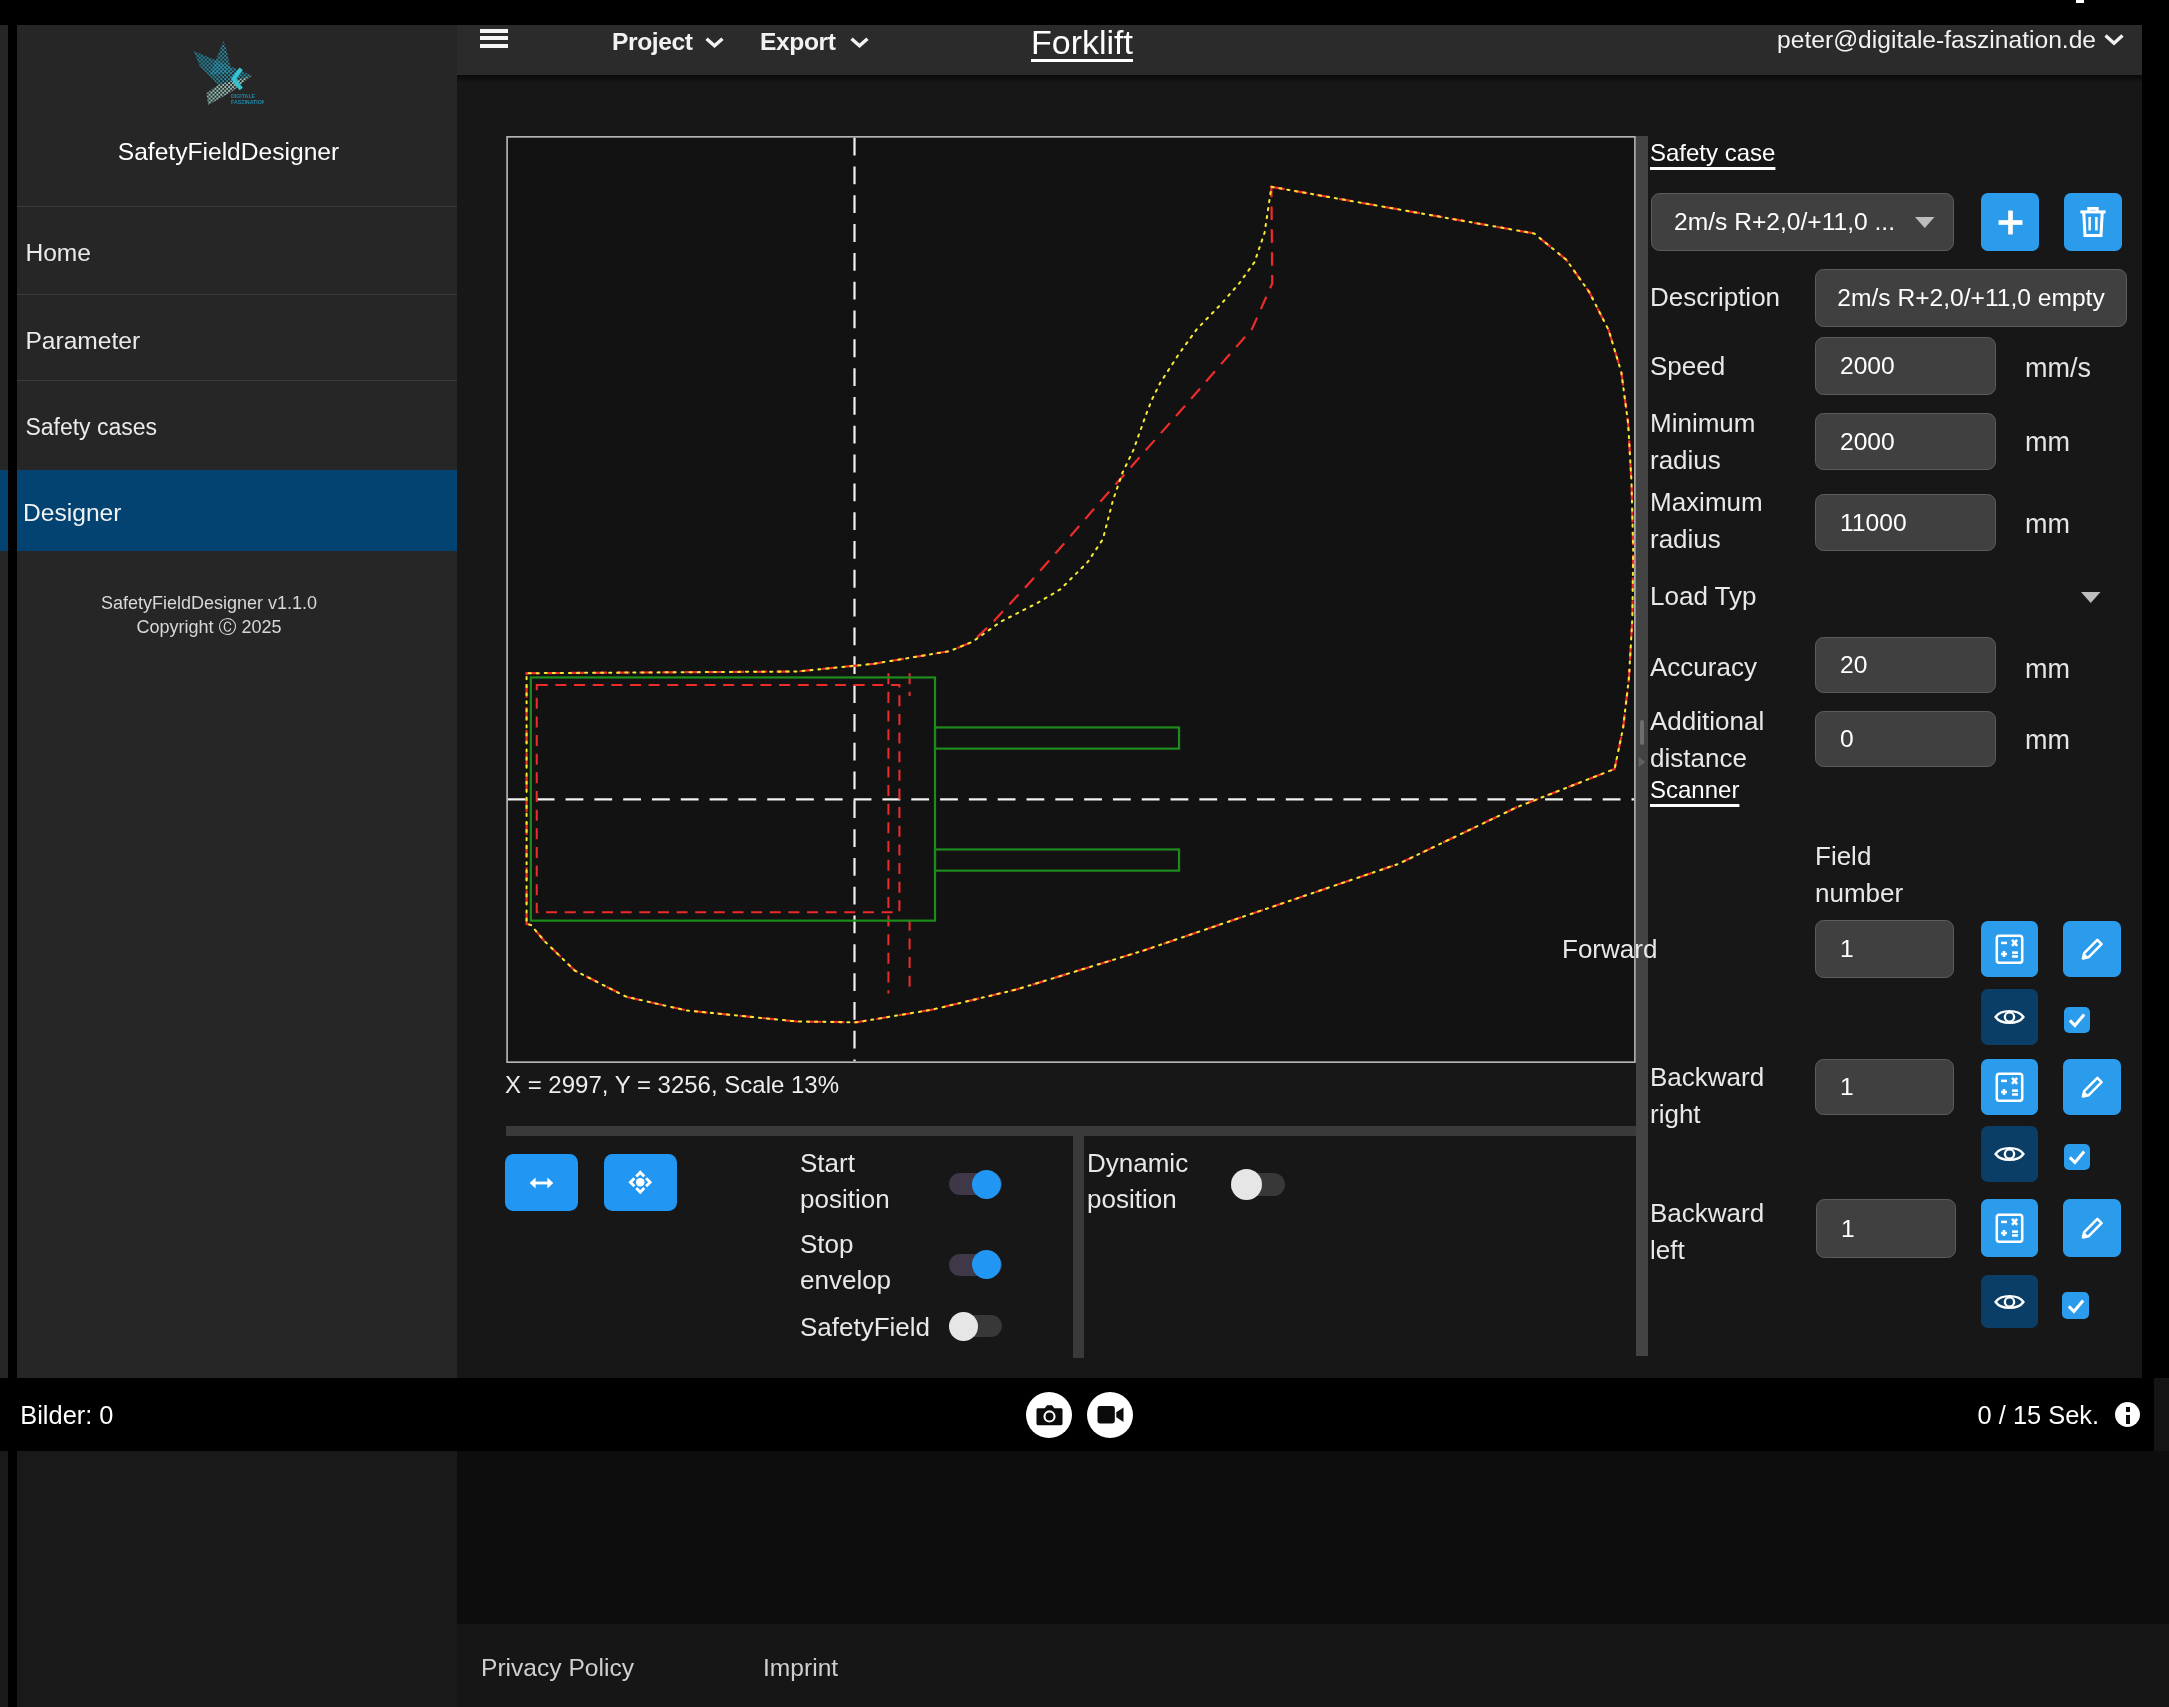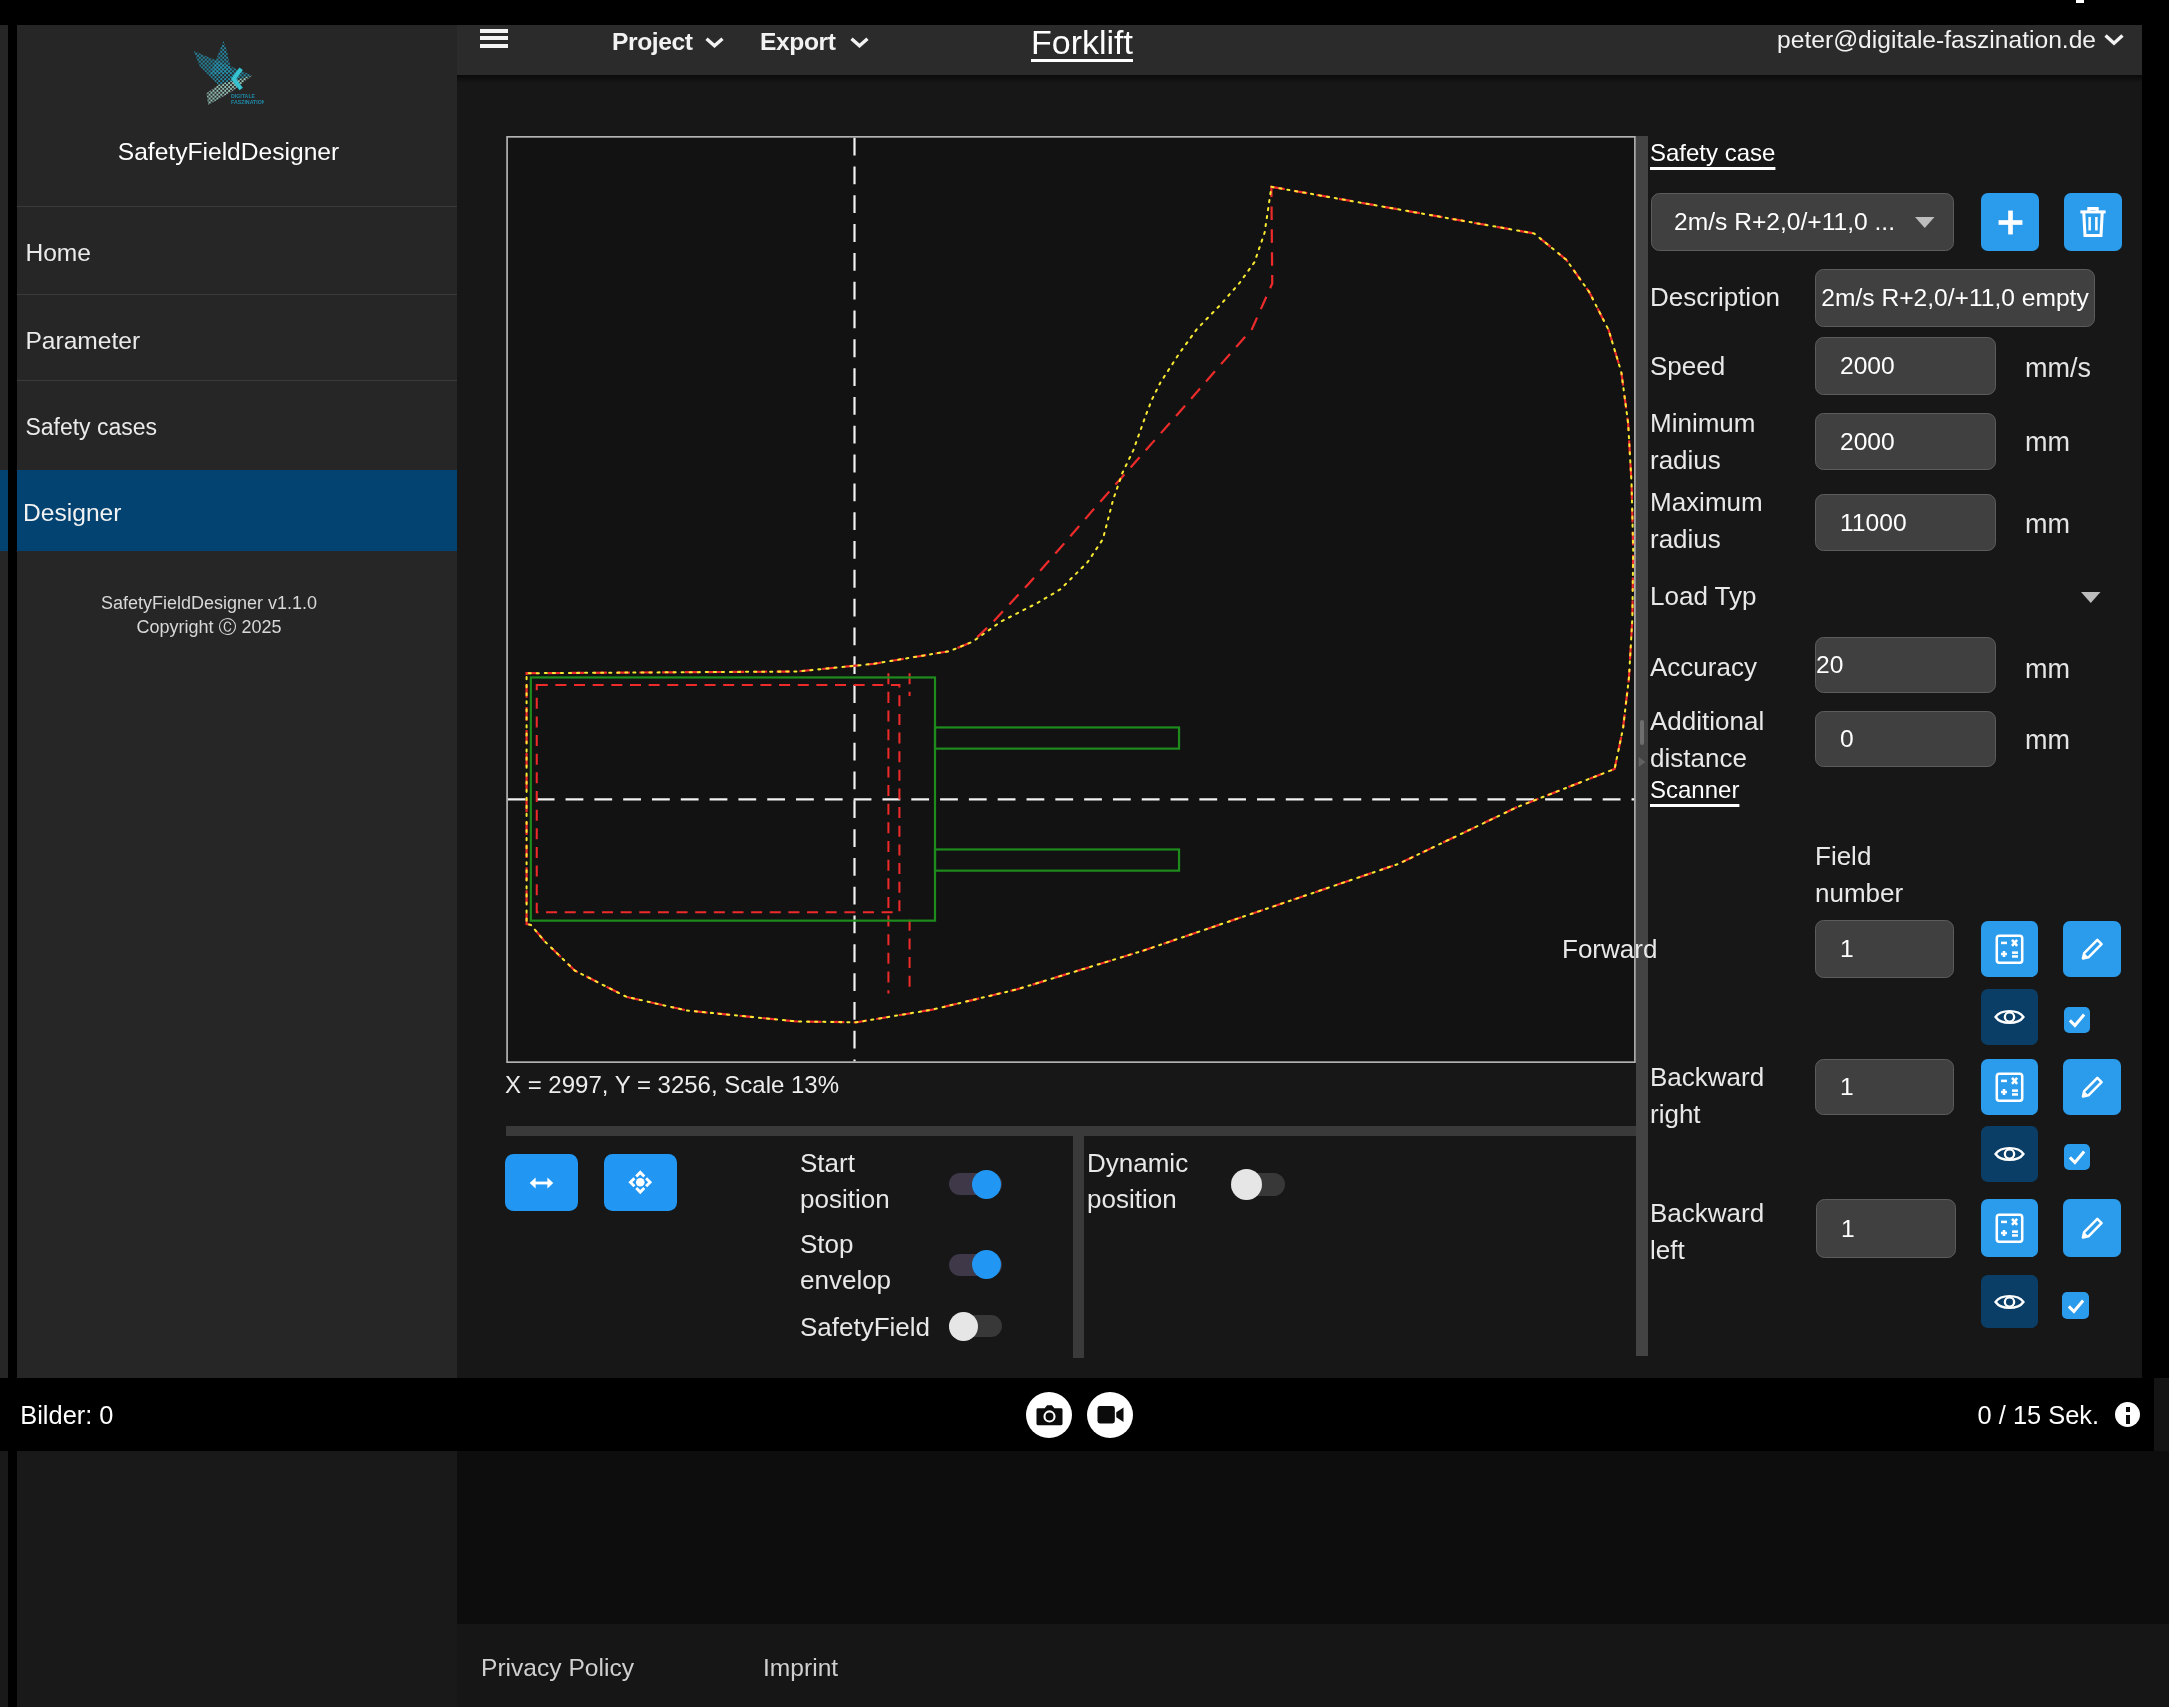--- a/index.html
+++ b/index.html
@@ -148,36 +148,36 @@
   <div class="bbtn" style="left:2064px;top:193px;width:58px;height:58px;">
     <svg width="32" height="34" viewBox="0 0 38 40">
       <line x1="4" y1="8" x2="34" y2="8" stroke="#fff" stroke-width="3.6"></line>
       <path d="M14 8 V4 H24 V8" fill="none" stroke="#fff" stroke-width="3.6"></path>
       <path d="M8 8 L9.5 36 H28.5 L30 8" fill="none" stroke="#fff" stroke-width="3.6"></path>
       <line x1="15" y1="14" x2="15" y2="30" stroke="#fff" stroke-width="3"></line>
       <line x1="23" y1="14" x2="23" y2="30" stroke="#fff" stroke-width="3"></line>
     </svg>
   </div>
   <div class="abs lbl" style="left:1650px;top:279px;">Description</div>
-  <div class="inp" style="left:1815px;top:269px;width:280px;height:58px;justify-content:center;">2m/s R+2,0/+11,0 empty</div>
+  <div class="inp" style="left:1815px;top:269px;width:312px;height:58px;justify-content:center;">2m/s R+2,0/+11,0 empty</div>
   <div class="abs lbl" style="left:1650px;top:348px;">Speed</div>
   <div class="inp" style="left:1815px;top:337px;width:181px;height:58px;padding-left:24px;">2000</div>
   <div class="unit" style="left:2025px;top:353px;">mm/s</div>
   <div class="abs lbl" style="left:1650px;top:405px;">Minimum<br>radius</div>
   <div class="inp" style="left:1815px;top:413px;width:181px;height:57px;padding-left:24px;">2000</div>
   <div class="unit" style="left:2025px;top:427px;">mm</div>
   <div class="abs lbl" style="left:1650px;top:484px;">Maximum<br>radius</div>
   <div class="inp" style="left:1815px;top:494px;width:181px;height:57px;padding-left:24px;">11000</div>
   <div class="unit" style="left:2025px;top:509px;">mm</div>
   <div class="abs lbl" style="left:1650px;top:578px;">Load Typ</div>
   <svg class="abs" style="left:2081px;top:592px;" width="19.5" height="11" viewBox="0 0 23 13">
       <path d="M0 0 H23 L11.5 13 Z" fill="#bdbdbd"></path>
     </svg>
   <div class="abs lbl" style="left:1650px;top:649px;">Accuracy</div>
-  <div class="inp" style="left:1815px;top:637px;width:181px;height:56px;">20</div>
+  <div class="inp" style="left:1815px;top:637px;width:181px;height:56px;padding-left:24px;">20</div>
   <div class="unit" style="left:2025px;top:654px;">mm</div>
   <div class="abs lbl" style="left:1650px;top:703px;">Additional<br>distance</div>
   <div class="inp" style="left:1815px;top:711px;width:181px;height:56px;padding-left:24px;">0</div>
   <div class="unit" style="left:2025px;top:725px;">mm</div>
   <div class="hd" style="left:1650px;top:776px;">Scanner</div>
   <div class="abs lbl" style="left:1815px;top:838px;">Field<br>number</div>
   <div class="abs lbl" style="left:1562px;top:931px;">Forward</div>
   <div class="inp" style="left:1815px;top:920px;width:139px;height:58px;padding-left:24px;">1</div>
   <div class="abs lbl" style="left:1650px;top:1059px;">Backward<br>right</div>
   <div class="inp" style="left:1815px;top:1059px;width:139px;height:56px;padding-left:24px;">1</div>

